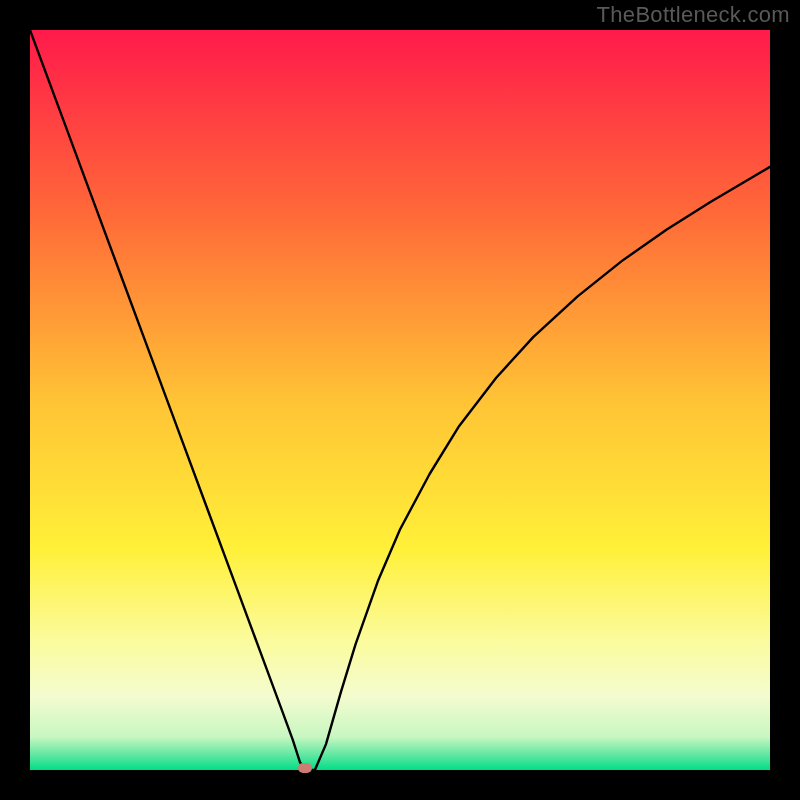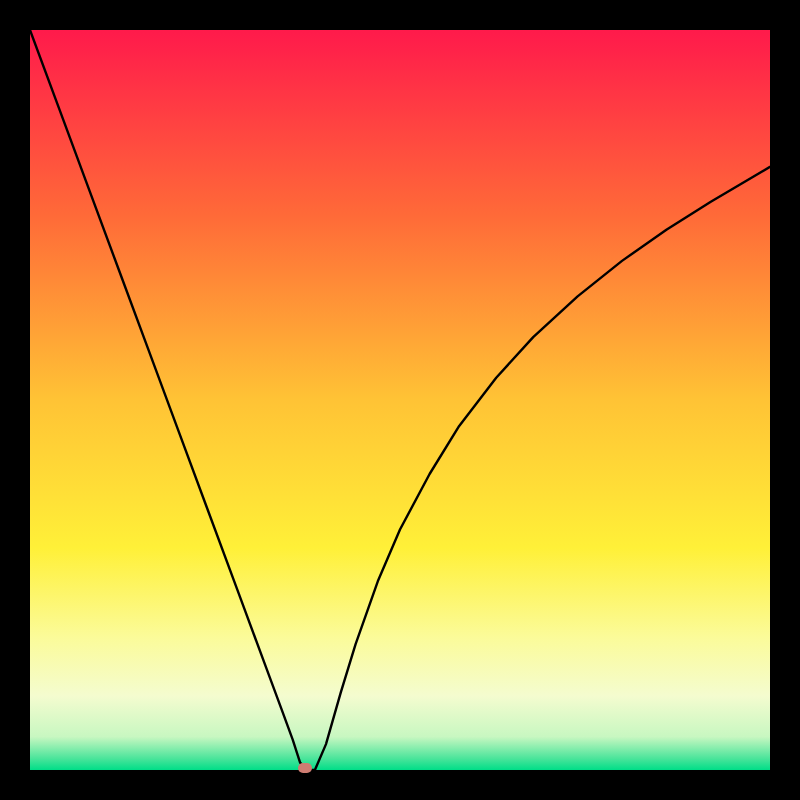--- a/index.html
+++ b/index.html
@@ -46,20 +46,21 @@
     border-radius: 5px;
     z-index: 4;
     transform: translate(-50%, -50%);
   }
 </style>
 </head>
 <body>
 
 <div class="frame">
 
+  <div class="watermark">TheBottleneck.com</div>
 
   <div class="plot-area">
     <svg viewBox="0 0 740 740" preserveAspectRatio="none">
       <defs>
         <linearGradient id="bg-grad" x1="0" y1="0" x2="0" y2="1">
             <stop offset="0%" stop-color="#ff1a4b"></stop>
             <stop offset="25%" stop-color="#ff6a38"></stop>
             <stop offset="50%" stop-color="#ffc335"></stop>
             <stop offset="70%" stop-color="#fff038"></stop>
             <stop offset="82%" stop-color="#fbfb99"></stop>

